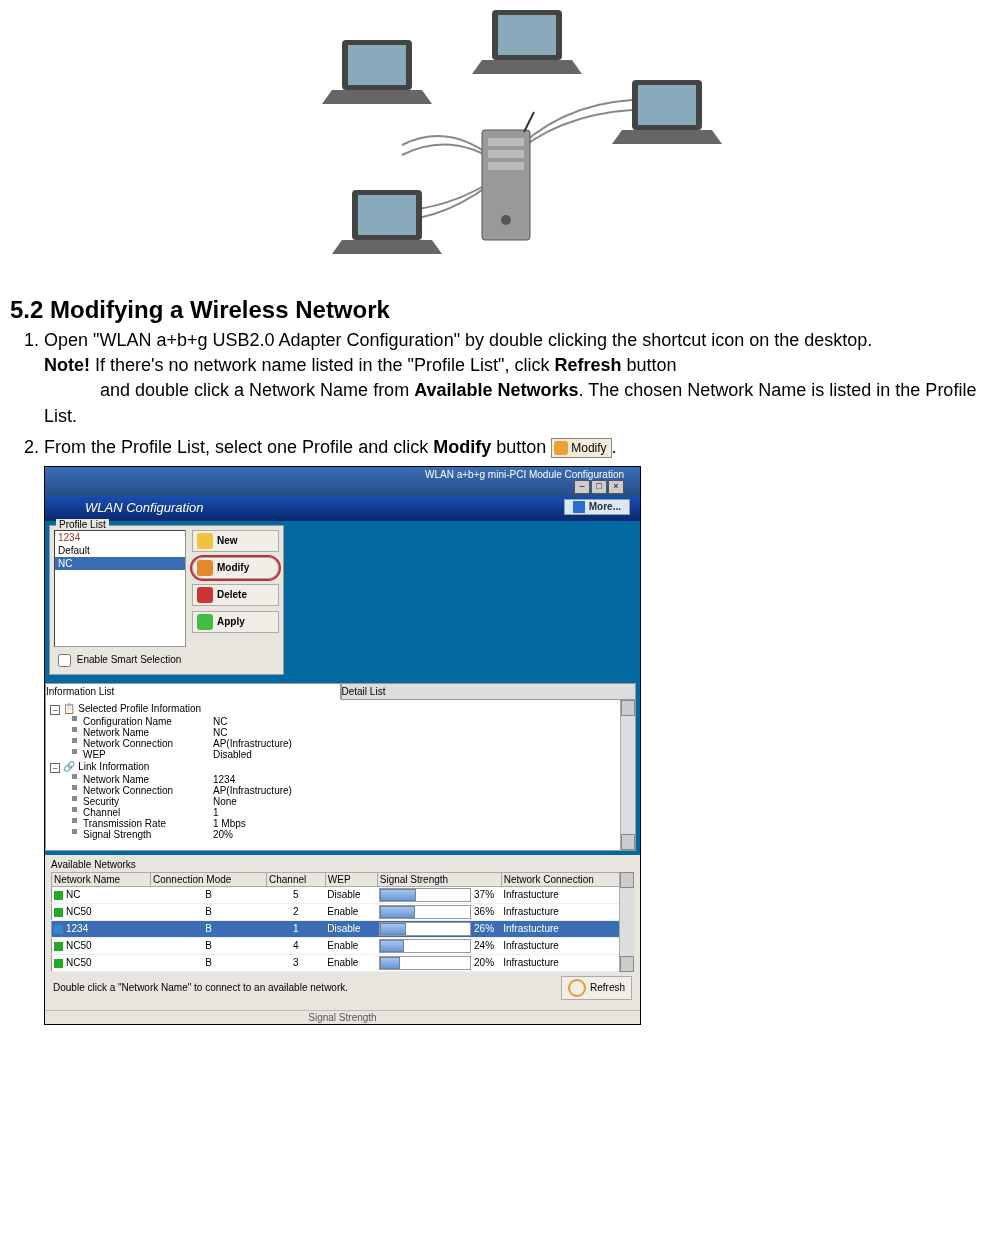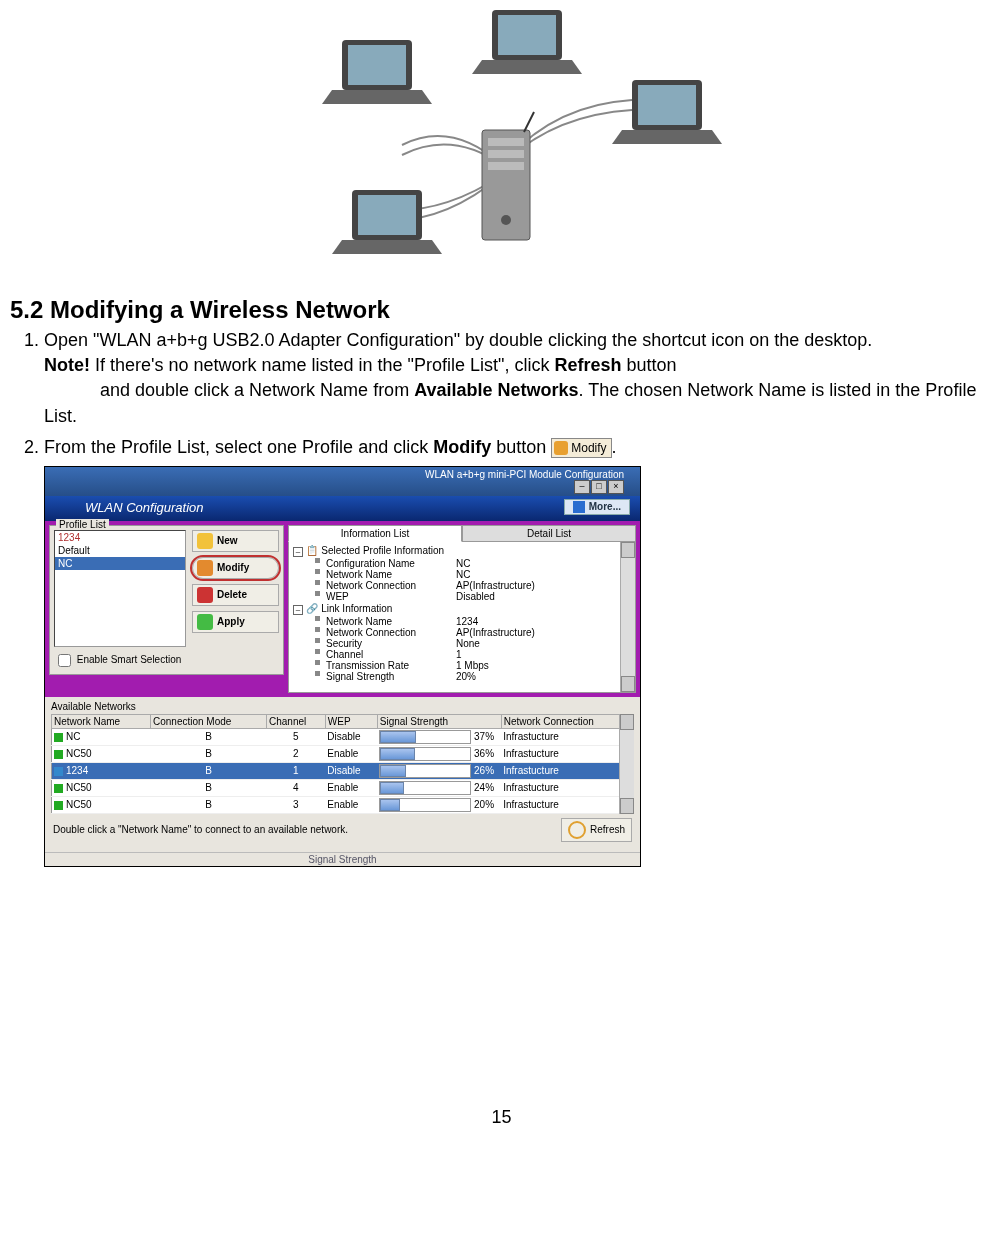--- a/index.html
+++ b/index.html
@@ -85,21 +85,22 @@
   .ss-banner .t1 { font-style:italic; font-size:13px; }
   .ss-banner .t2 { font-weight:bold; font-size:16px; color:#cfe3ff;}
   .ss-banner .more {
     position:absolute; right:10px; bottom:6px;
     background:#dde7f5; color:#234; padding:1px 8px; font-weight:bold; border:1px solid #8aa;
     display:flex; align-items:center; gap:4px;
   }
   .ss-banner .more .arrow{width:12px;height:12px;background:#2a6dd0;display:inline-block;}
   .ss-body {
     display:flex;
-    background:#a21caf;
+    background:#0369a1;
+    flex-direction:column;
   }
   .ss-left {
     width:235px;
     padding:4px;
   }
   .fieldset {
     border:1px solid #999;
     padding:4px;
     background:#e8e5de;
     position:relative;
@@ -138,21 +139,21 @@
   .picon.del{background:#c33;}
   .picon.app{background:#4b4;}
   .smartsel { margin-top:4px; font-size:10px; }
   .smartsel input{vertical-align:middle;}
   .ss-right {
     flex:1;
     padding:4px 4px 4px 0;
   }
   .tabs { display:flex; margin-bottom:0; }
   .tabs div {
-    flex:1; text-align:center; border:1px solid #999; background:#ddd; padding:2px 7px;
+    flex:1; border:1px solid #999; background:#ddd; padding:2px 0;
     font-size:10px;
   }
   .tabs div.active { background:#fff; border-bottom:1px solid #fff; }
   .info-panel {
     background:#fff; border:1px solid #999; border-top:none;
     height:150px; overflow:hidden; font-size:10px;
     position:relative;
   }
   .tree { padding:2px 4px; }
   .tree .grp { font-weight:normal; color:#000; padding:1px 0;}

